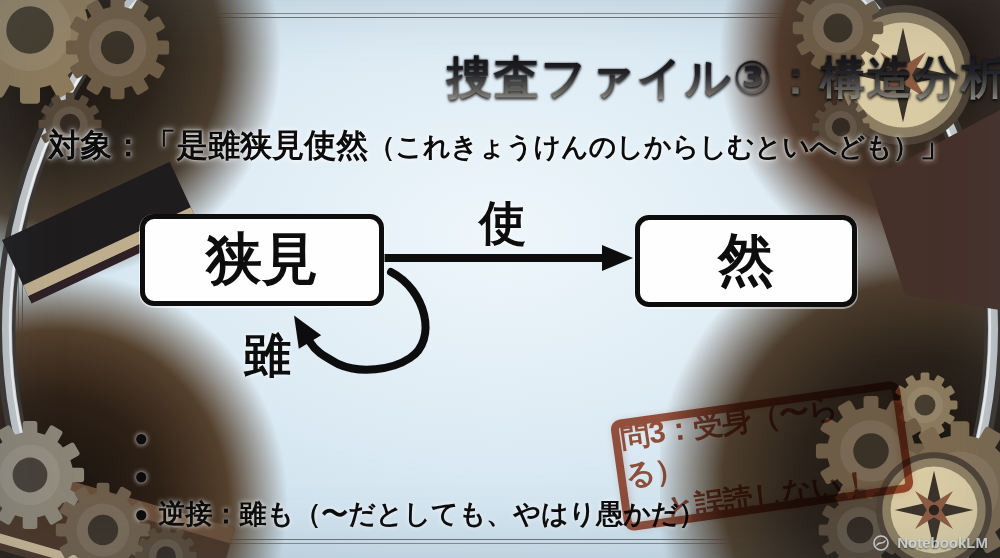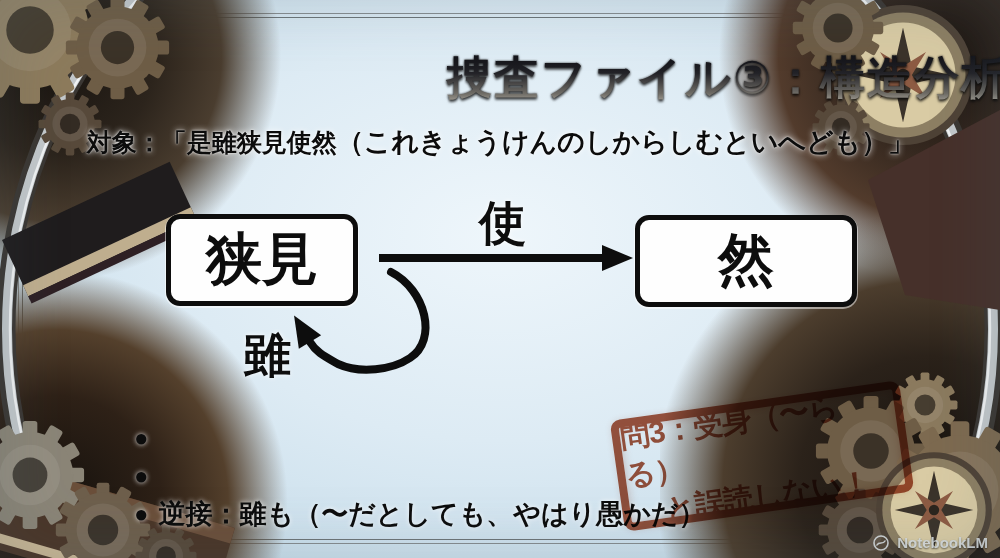--- a/index.html
+++ b/index.html
@@ -26,26 +26,26 @@
   .title{
     position:absolute;top:48px;left:0;width:100%;text-align:right;
     font-size:45px;font-weight:900;letter-spacing:2px;
     background:linear-gradient(180deg,#0d0d12 0%,#222227 42%,#6f6c66 76%,#b2ada2 94%);
     -webkit-background-clip:text;background-clip:text;color:transparent;
     filter:drop-shadow(0 2px 1px rgba(0,0,0,.5)) drop-shadow(0 0 1px rgba(10,10,10,.8));
     padding-left:8px;
   }
   .subject{position:absolute;top:124px;left:0;width:100%;text-align:center;color:#0c0c0c;font-weight:800;
     text-shadow:0 0 6px rgba(255,255,255,.95),0 0 2px rgba(255,255,255,.9);}
-  .subject .main{font-size:25px;}
+  .subject .main{font-size:32px;}
   .subject .reading{font-size:27px;}
   .node{position:absolute;box-sizing:border-box;background:#fefefe;border:5px solid #0d0d0d;border-radius:14px;
     display:flex;align-items:center;justify-content:center;font-size:56px;font-weight:900;color:#0d0d0d;
     box-shadow:0 1px 0 1px rgba(255,255,255,.5);}
-  .node.left{left:166px;top:214px;width:192px;height:92px;}
+  .node.left{left:140px;top:214px;width:244px;height:92px;}
   .node.right{left:635px;top:215px;width:222px;height:92px;}
   .dlabel{position:absolute;font-size:47px;font-weight:900;color:#0d0d0d;
     text-shadow:0 0 5px rgba(255,255,255,.9);}
   .dlabel.shi{left:479px;top:192px;}
   .dlabel.sui{left:244px;top:324px;}
   .bullets{position:absolute;left:134px;top:419px;}
   .brow{display:flex;align-items:center;height:38px;color:#0c0c0c;font-weight:800;
     text-shadow:0 0 5px rgba(255,255,255,.9);}
   .brow .mark{font-size:24px;margin-right:10px;line-height:1;}
   .brow .btxt{font-size:27px;white-space:nowrap;}

